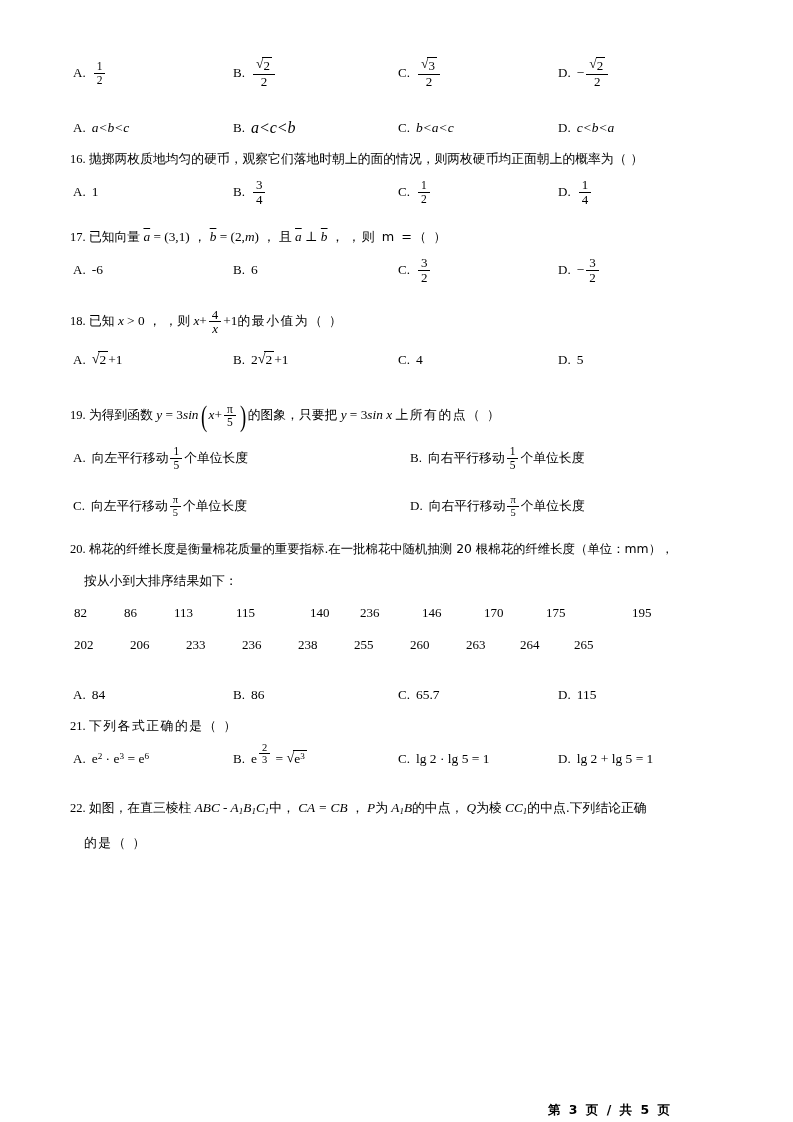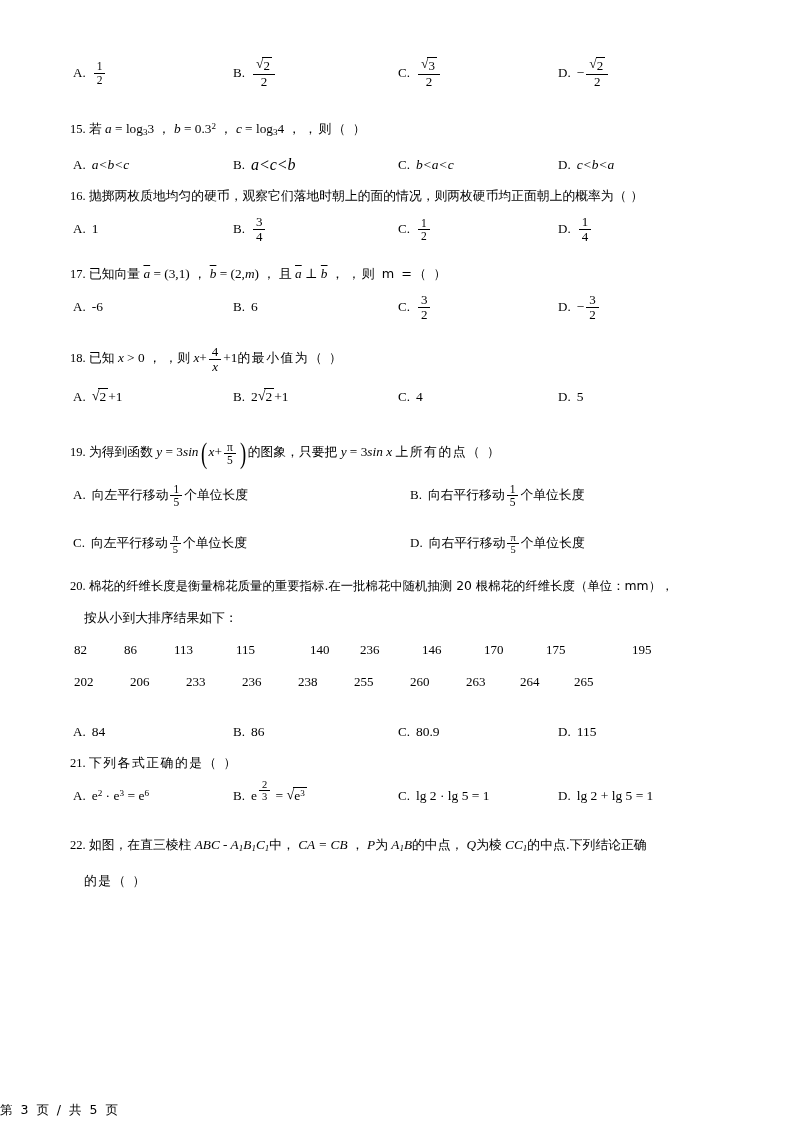--- a/index.html
+++ b/index.html
@@ -133,24 +133,25 @@
     line-height: 31px;
   }
 
   .blankparen { letter-spacing: 0.12em; }
 
   .footer {
     position: absolute;
     left: 0;
     top: 1102px;
     width: 672px;
-    text-align: left;
+    text-align: right;
     font-size: 12.5px;
     letter-spacing: 0.16em;
     font-family: "DejaVu Sans", "Liberation Sans", sans-serif;
+    font-weight: bold;
   }
 
   .spacer-sm { height: 9px; }
 </style>
 </head>
 <body>
 
 <div class="page">
   <div class="content">
 
@@ -190,29 +191,20 @@
                 <span class="radical">√</span>
                 <span class="radicand">2</span>
               </span></span>
           <span class="den">2</span>
         </span>
       </div>
     </div>
 
     <div class="spacer-sm"></div>
 
-    <div class="stem">
-      <span class="qnum">15.</span>
-      <span class="cn">若</span>
-      <span class="it">a</span> =
-      log<sub>3</sub>3 ，
-      <span class="it">b</span> = 0.3<sup>2</sup> ，
-      <span class="it">c</span> = log<sub>3</sub>4 ，
-      <span class="cn blankparen">，则（       ）</span>
-    </div>
 
     <div class="opts flat">
       <div class="opt col-a">
         <span class="lbl">A.</span>
         <span class="it">a&lt;b&lt;c</span>
       </div>
       <div class="opt col-b">
         <span class="lbl">B.</span>
         <span class="it" style="font-size:16px">a&lt;c&lt;b</span>
       </div>
@@ -429,21 +421,21 @@
       <div class="opt col-a">
         <span class="lbl">A.</span>
         <span>84</span>
       </div>
       <div class="opt col-b">
         <span class="lbl">B.</span>
         <span>86</span>
       </div>
       <div class="opt col-c">
         <span class="lbl">C.</span>
-        <span>80.9</span>
+        <span>65.7</span>
       </div>
       <div class="opt col-d">
         <span class="lbl">D.</span>
         <span>115</span>
       </div>
     </div>
 
     <div class="stem">
       <span class="qnum">21.</span>
       <span class="cn blankparen">下列各式正确的是（       ）</span>

